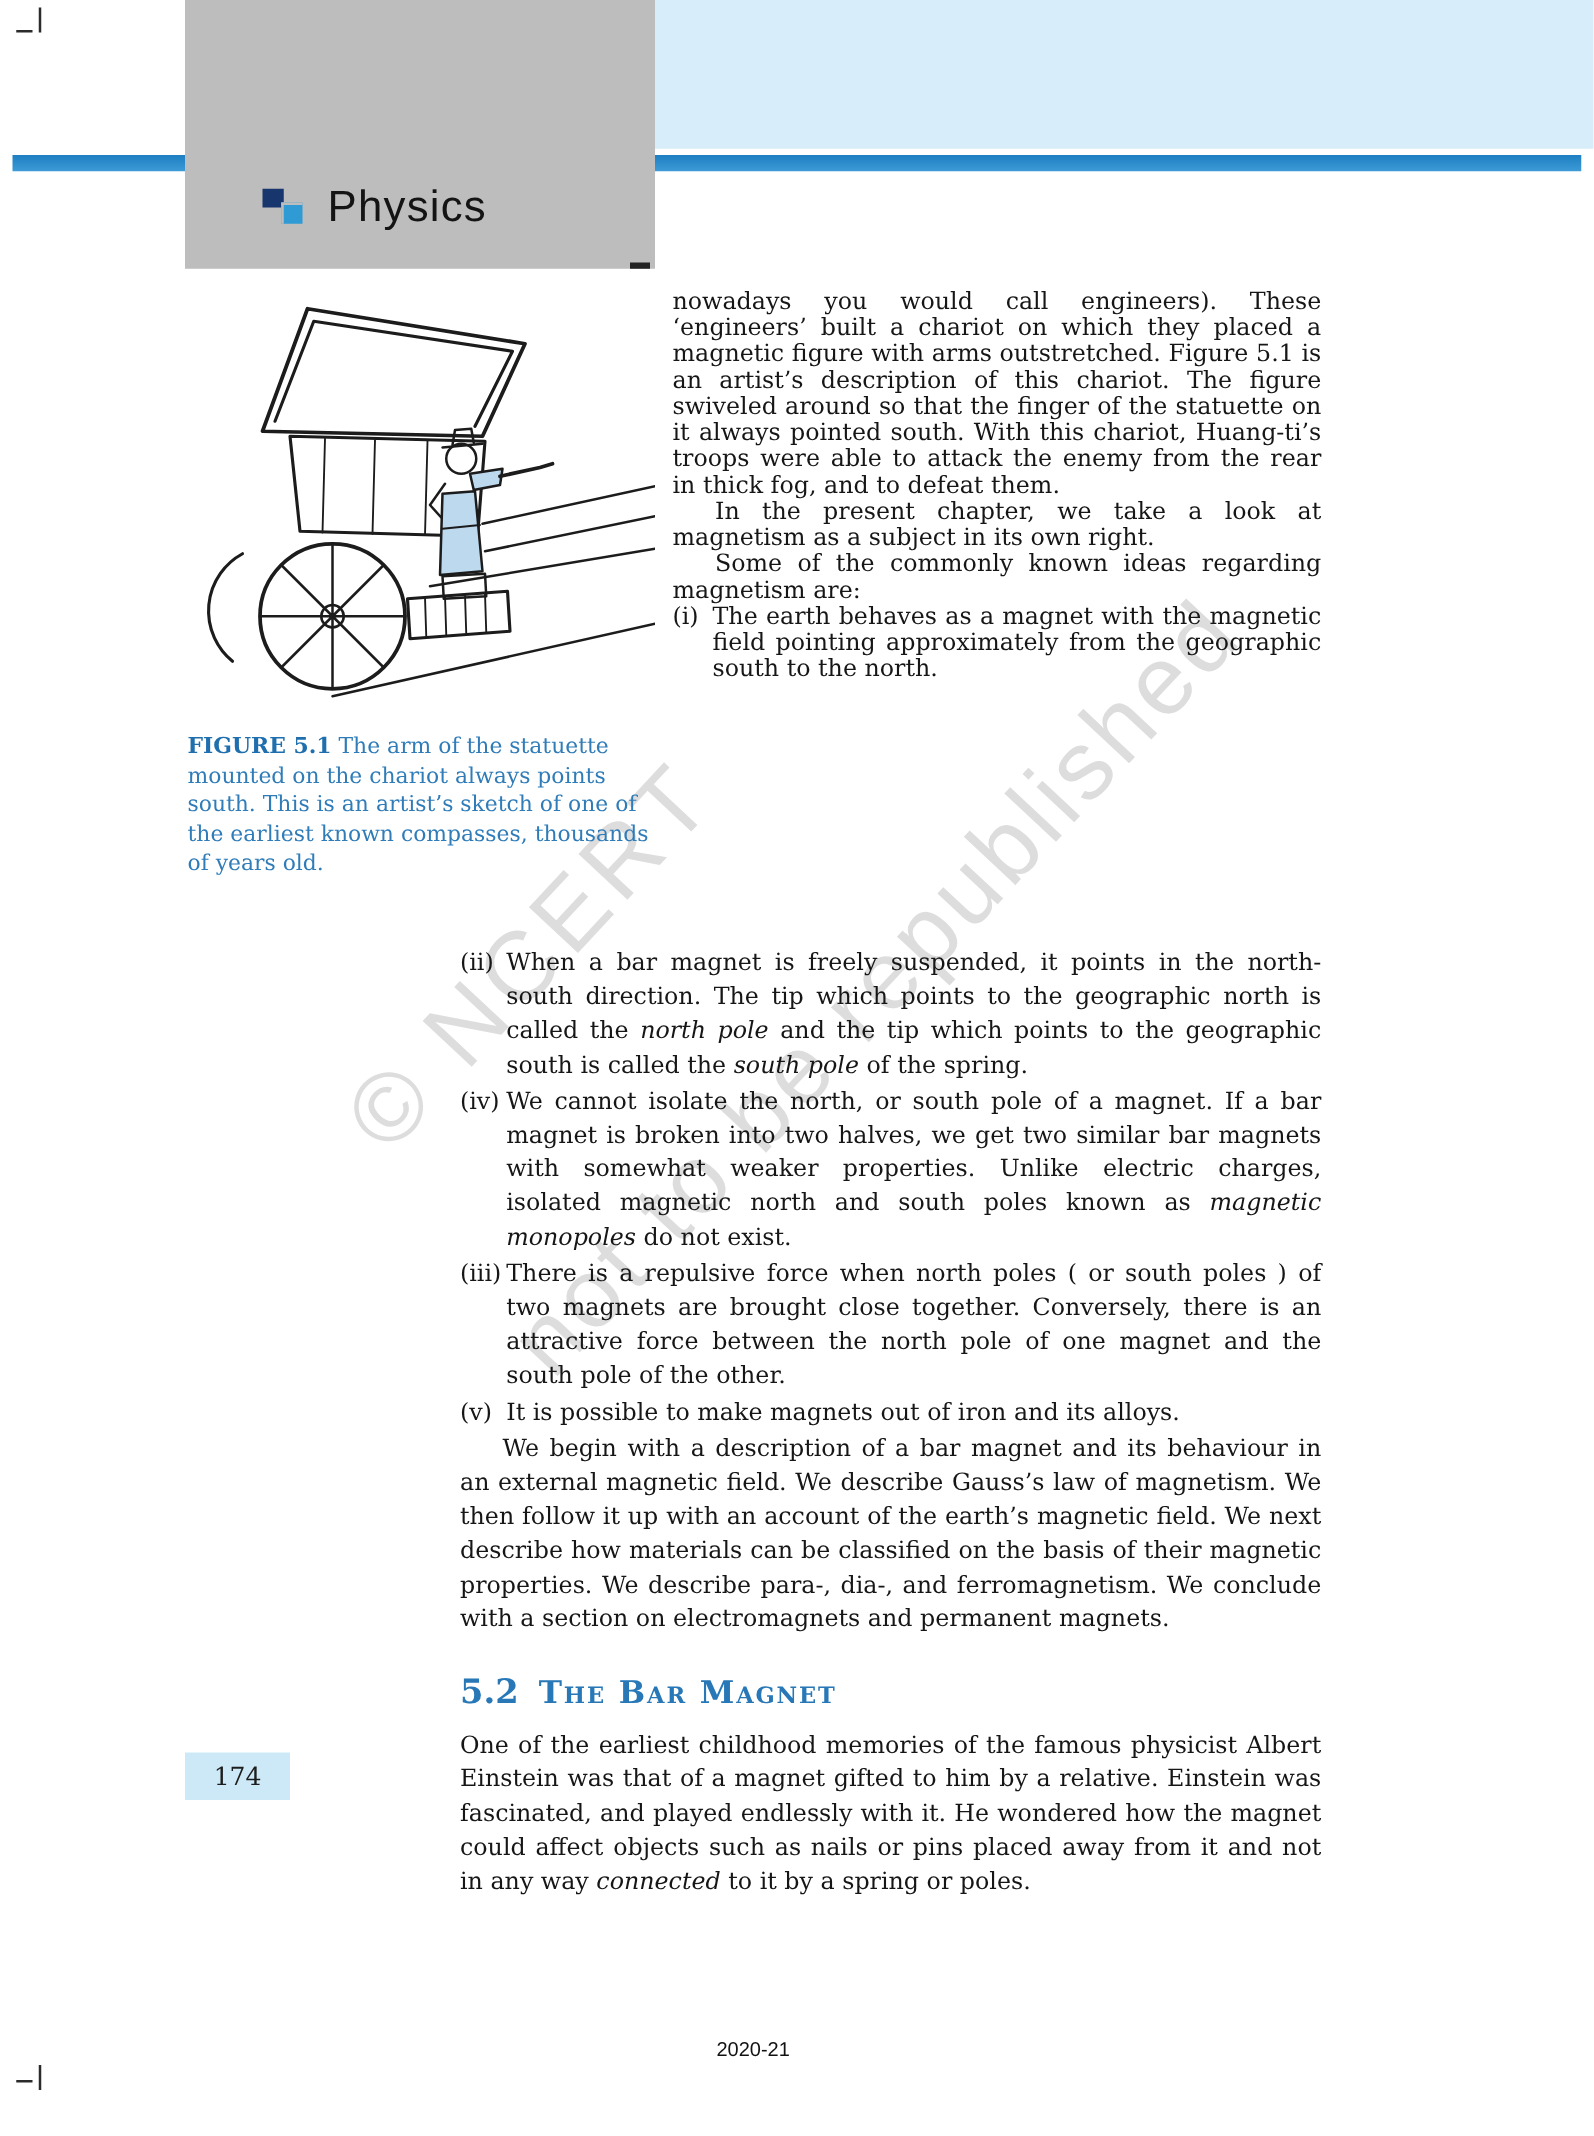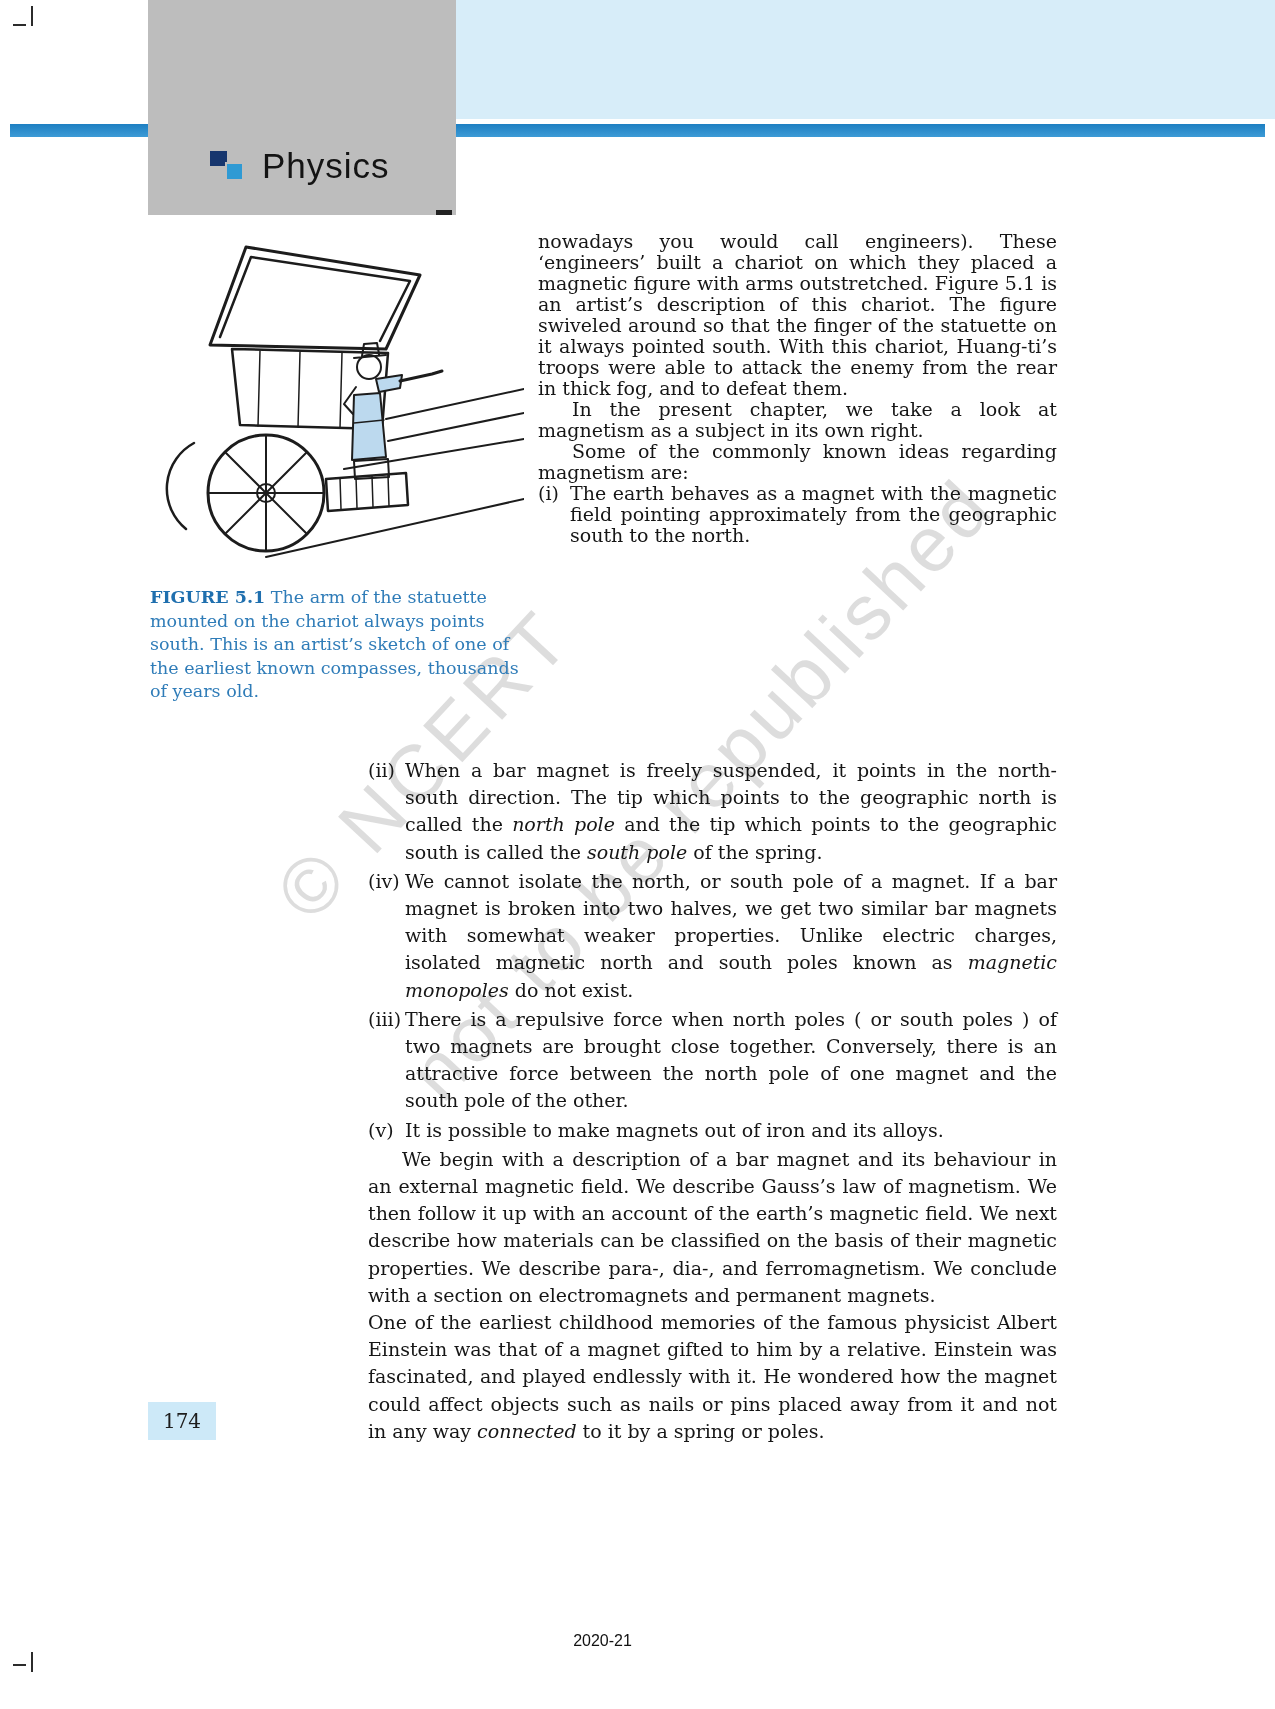--- a/index.html
+++ b/index.html
@@ -17,21 +17,21 @@
   .crop-tl .h { left:0; bottom:2px; }
   .crop-tl .v { right:2px; top:0; }
   .crop-bl { left:13px; top:1652px; }
   .crop-bl .h { left:0; top:12px; }
   .crop-bl .v { right:2px; top:0; }
 
   
   .top-band { position:absolute; left:148px; top:0; width:1127px; height:119px; background:#d7edf9; }
   .stripe { position:absolute; left:10px; top:124px; width:1255px; height:13px;
             background:linear-gradient(#1d7fc2,#3d9bd6); }
-  .gray-block { position:absolute; left:148px; top:0; width:308px; height:215px; background:#bdbdbd; }
+  .gray-block { position:absolute; left:148px; top:0; width:376px; height:215px; background:#bdbdbd; }
   .gray-dash { position:absolute; right:4px; bottom:0px; width:16px; height:5px; background:#222; }
   .hdr-row { position:absolute; left:62px; top:146px; display:flex; align-items:center; }
   .logo { position:relative; width:36px; height:34px; margin-right:16px; }
   .logo .sq1 { position:absolute; left:0; top:2px; width:17px; height:15px; background:#17366e; }
   .logo .sq2 { position:absolute; left:15px; top:13px; width:15px; height:15px; background:#2f9ad4; border-left:2px solid #bdbdbd; border-top:2px solid #bdbdbd; }
   .hdr-title { font-family:"Liberation Sans","DejaVu Sans",sans-serif; font-size:35px; color:#141414; letter-spacing:1px; }
 
   
   .watermark { position:absolute; left:120px; top:560px; width:1000px;
                transform:rotate(-47deg); transform-origin:50% 50%;
@@ -54,21 +54,21 @@
   .lower { position:absolute; left:368px; top:757px; width:689px; font-size:19px; line-height:27.2px; }
 
   .list-item { position:relative; padding-left:37px; margin:0 0 2px 0; }
   .list-item .marker { position:absolute; left:0; top:0; }
   .col-right .list-item { padding-left:32px; }
 
   .section-heading { margin:30px 0 16px 0; color:#2878b8; font-weight:bold; }
   .sec-num { font-size:27px; margin-right:16px; }
   .sec-title { font-size:25px; font-variant:small-caps; letter-spacing:1.5px; }
 
-  .pagenum-box { position:absolute; left:148px; top:1402px; width:68px; height:38px;
+  .pagenum-box { position:absolute; left:148px; top:1402px; width:84px; height:38px;
                  background:#cde9f8; display:flex; align-items:center; justify-content:center;
                  font-size:20px; color:#1d1d1d; }
   .footer { position:absolute; left:148px; top:1632px; width:909px; text-align:center;
             font-family:"Liberation Sans","DejaVu Sans",sans-serif; font-size:16px; color:#111; }
 </style>
 </head>
 <body>
 
 <div class="page">
 
@@ -161,20 +161,23 @@
       <span class="marker">(iii)</span>
       <p class="para">There is a repulsive force when north poles ( or south poles ) of two magnets are brought close together. Conversely, there is an attractive force between the north pole of one magnet and the south pole of the other.</p>
     </div>
     <div class="list-item">
       <span class="marker">(v)</span>
       <p class="para">It is possible to make magnets out of iron and its alloys.</p>
     </div>
 
     <p class="para indent">We begin with a description of a bar magnet and its behaviour in an external magnetic field. We describe Gauss’s law of magnetism. We then follow it up with an account of the earth’s magnetic field. We next describe how materials can be classified on the basis of their magnetic properties. We describe para-, dia-, and ferromagnetism. We conclude with a section on electromagnets and permanent magnets.</p>
 
+    <h2 class="section-heading">
+      <span class="sec-num">5.2</span><span class="sec-title">The Bar Magnet</span>
+    </h2>
 
     <p class="para"><span>One of the earliest childhood memories of the famous physicist Albert Einstein was that of a magnet gifted to him by a relative. Einstein was fascinated, and played endlessly with it. He wondered how the magnet could affect objects such as nails or pins placed away from it and not in any way </span><i>connected</i><span> to it by a spring or poles.</span></p>
   </div>
 
   <div class="pagenum-box">
     <span>174</span>
   </div>
 
   <div class="footer">2020-21</div>
 

